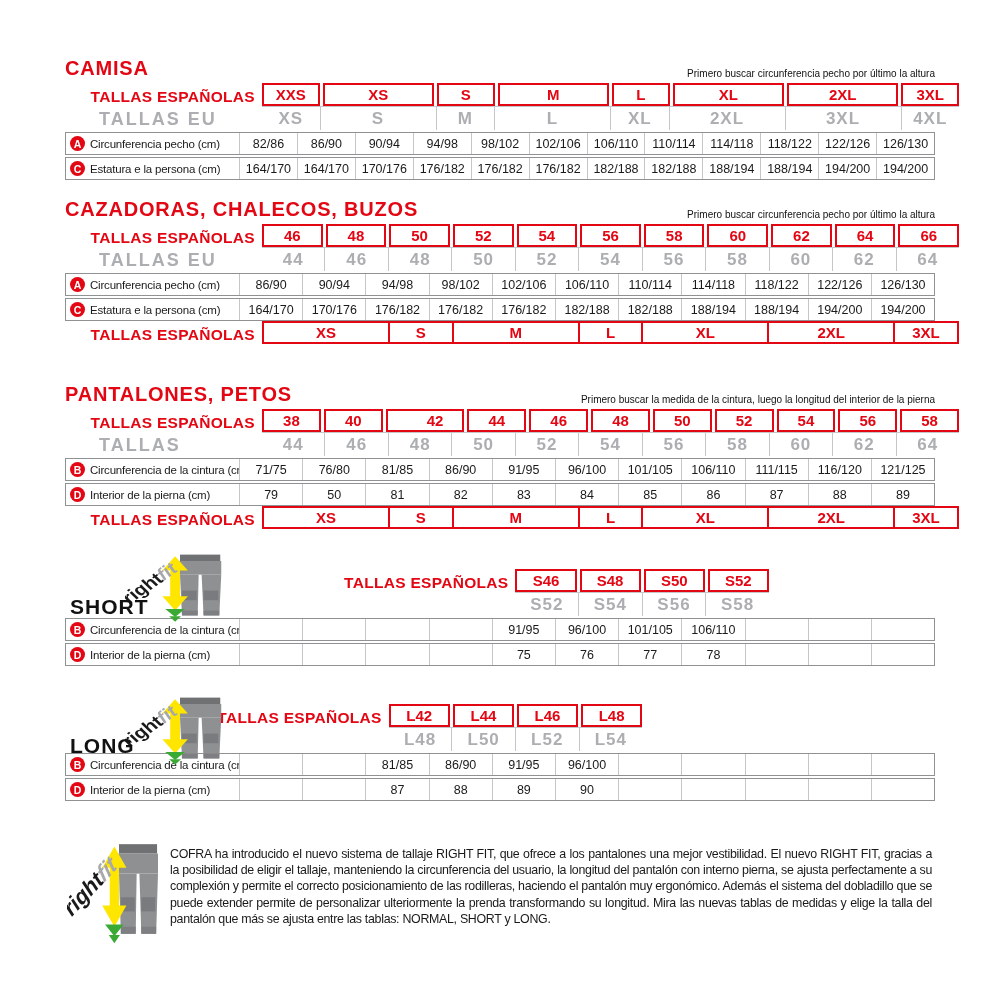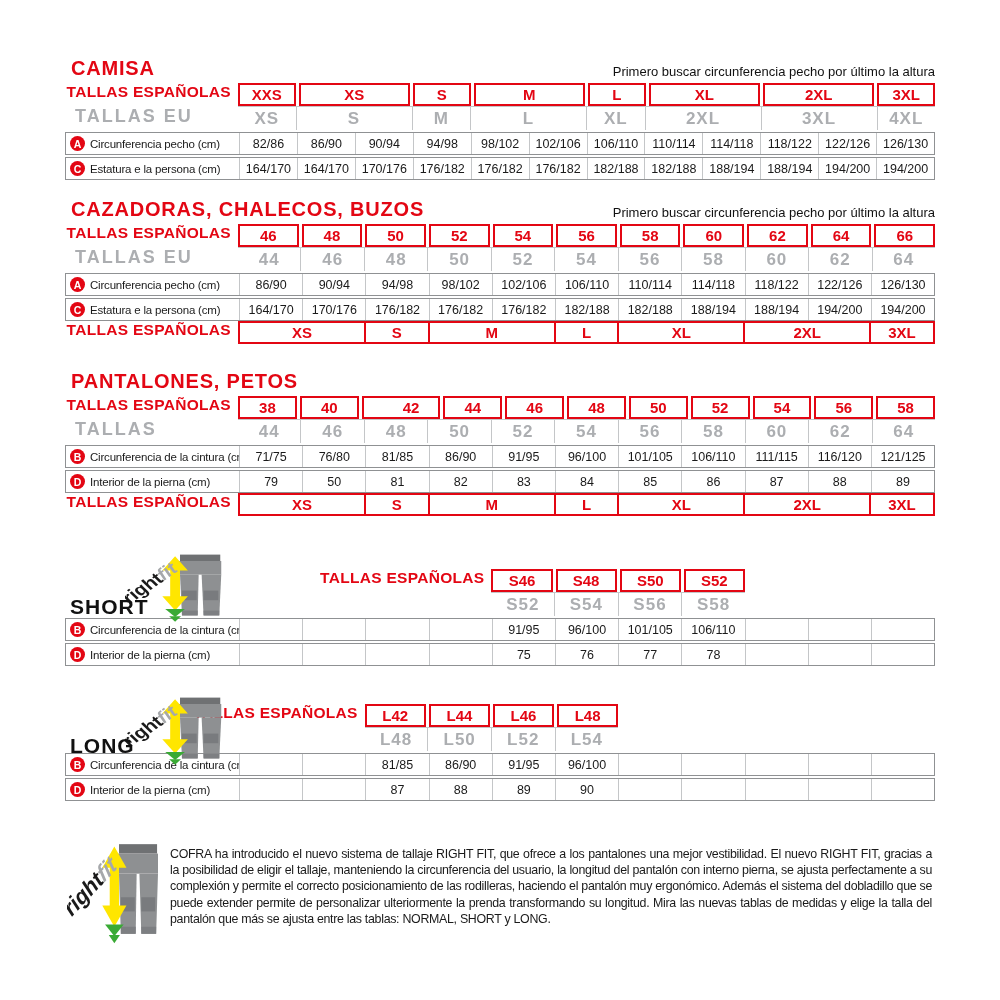--- a/index.html
+++ b/index.html
@@ -3,25 +3,25 @@
 <meta charset="utf-8">
 <style>
   :root{
     --red:#e30613; --gray-text:#acaeb1; --border-dark:#8f9193; --border-light:#c4c6c8;
     --black:#1a1a1a; --yellow:#ffe600; --green:#3aaa35; --pants:#8e9092; --pants-dark:#77797c;
   }
   *{box-sizing:border-box; margin:0; padding:0;}
   body{width:1000px; height:1000px; background:#fff; position:relative; overflow:hidden;
        font-family:"Liberation Sans", sans-serif; color:var(--black);}
   .section{position:absolute; left:65px; width:870px;}
-  .sec-head{display:flex; justify-content:space-between; align-items:flex-end; margin-bottom:3px; height:25px;margin-left:6px;}
+  .sec-head{display:flex; justify-content:space-between; align-items:flex-end; margin-bottom:3px; height:25px;}
   .sec-title{color:var(--red); font-weight:bold; font-size:20px; letter-spacing:.8px;}
-  .sec-note{font-size:13px; color:#111; padding-bottom:1px;}
+  .sec-note{font-size:10px; color:#111; padding-bottom:1px;}
   
-  .t-row{display:flex; align-items:flex-start; width:100%;}
+  .t-row{display:flex; align-items:flex-end; width:100%;margin-left:24px;}
   .t-label{flex:0 0 173px; display:flex; align-items:center; justify-content:flex-end; padding-right:7px;}
   .red-label{color:var(--red); font-weight:bold; font-size:15.5px; letter-spacing:.3px; white-space:nowrap;}
   .gray-label{color:var(--gray-text); font-weight:bold; font-size:18px; letter-spacing:2px;
               justify-content:flex-start; padding-left:10px; white-space:nowrap;}
   .cells{display:flex; flex-basis:0;}
   .red-cells{gap:3px; height:23px;}
   .joined{gap:0;}
   .gray-cells{height:24px; border-top:1px solid var(--border-light);}
   .cell{display:flex; align-items:center; justify-content:center; flex-basis:0; min-width:0;}
   .red-cell{border:2px solid var(--red); color:var(--red); font-weight:bold; font-size:15px;}
@@ -207,23 +207,24 @@
           <div class="cell red-cell" style="flex-grow: 2;">M</div>
           <div class="cell red-cell" style="flex-grow: 1;">L</div>
           <div class="cell red-cell" style="flex-grow: 2;">XL</div>
           <div class="cell red-cell" style="flex-grow: 2;">2XL</div>
           <div class="cell red-cell" style="flex-grow: 1;">3XL</div>
         </div>
       </div>
     </div>
 </div>
 
-<div class="section" id="sec-pantalones" style="top:368px">
+<div class="section" id="sec-pantalones" style="top:381px">
   <div class="sec-head">
     <div class="sec-title">PANTALONES, PETOS</div>
+    <div class="sec-note">Primero buscar la medida de la cintura, luego la longitud del interior de la pierna</div>
   </div>
   <div id="pantalones-rows">
       <div class="t-row">
         <div class="t-label red-label">TALLAS ESPAÑOLAS</div>
         <div class="cells red-cells" style="flex-grow: 11;">
           <div class="cell red-cell" style="flex-grow: 1;">38</div>
           <div class="cell red-cell" style="flex-grow: 1;">40</div>
           <div class="cell red-cell" style="flex-grow: 1; padding-left: 20px;">42</div>
           <div class="cell red-cell" style="flex-grow: 1;">44</div>
           <div class="cell red-cell" style="flex-grow: 1;">46</div>

